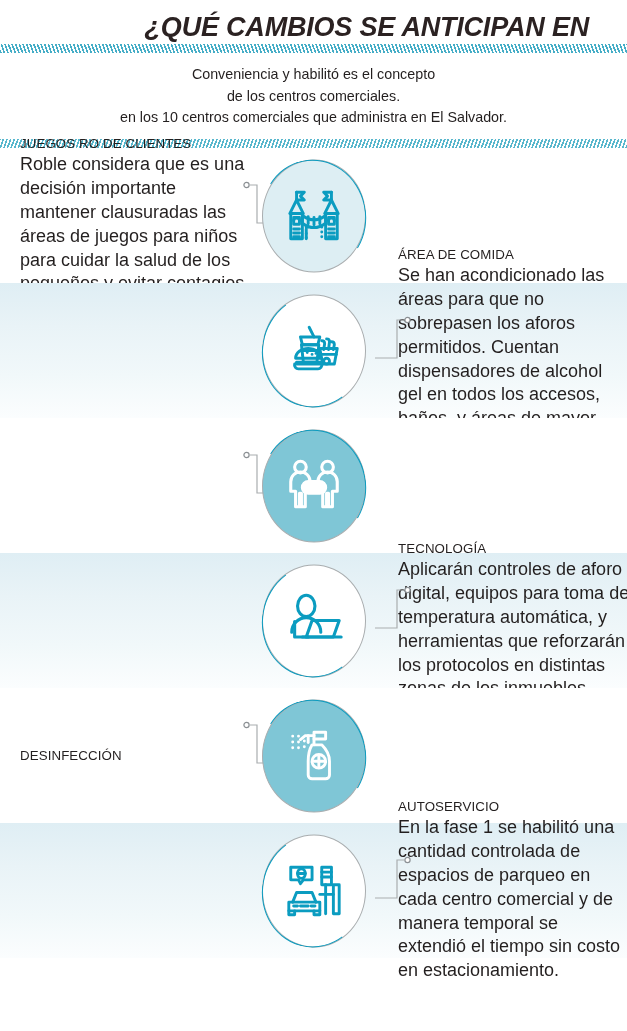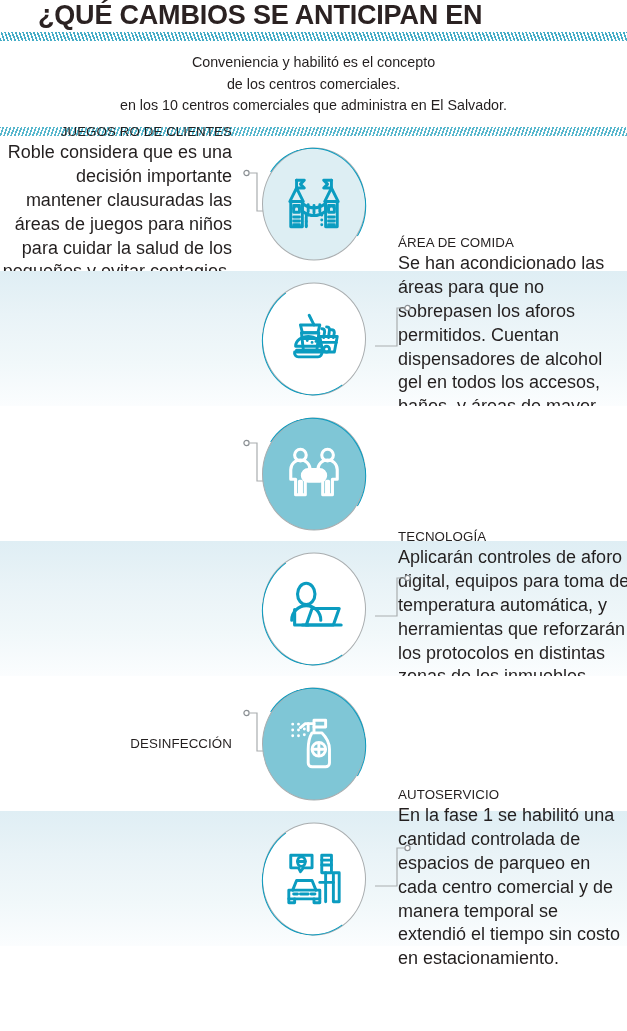--- a/index.html
+++ b/index.html
@@ -11,22 +11,23 @@
     width: 627px;
     height: 1031px;
     position: relative;
     font-family: "Liberation Sans", sans-serif;
     color: #231f1f;
     overflow: hidden;
   }
 
   
   .header {
-    padding: 0 38px 0 38px;
-    text-align: left;
+    padding: 12px 38px 0 38px;
+    text-align: right;
+    font-style: italic;
   }
   .title {
     font-size: 27px;
     font-weight: bold;
     line-height: 1.18;
     letter-spacing: -0.2px;
     color: #2b2222;
     margin: 0;
   }
 
@@ -91,21 +92,21 @@
     color: #231f1f;
   }
   .txt .heading {
     font-size: 13.3px;
     letter-spacing: 0.1px;
     margin-bottom: 1px;
     white-space: nowrap;
   }
   .txt .body { font-size: 18px; }
 
-  .left-side  { position:absolute; left: 0;  top: 50%; transform: translateY(-50%); text-align: right; }
+  .left-side  { position:absolute; left: 20px;  top: 50%; transform: translateY(-50%); text-align: left; }
   .right-side { position:absolute; left: 398px; top: 50%; transform: translateY(-50%); text-align: left; }
 
   
   .connector {
     position: absolute;
     top: 50%;
     transform: translateY(-50%);
     width: 36px;
     height: 74px;
   }

